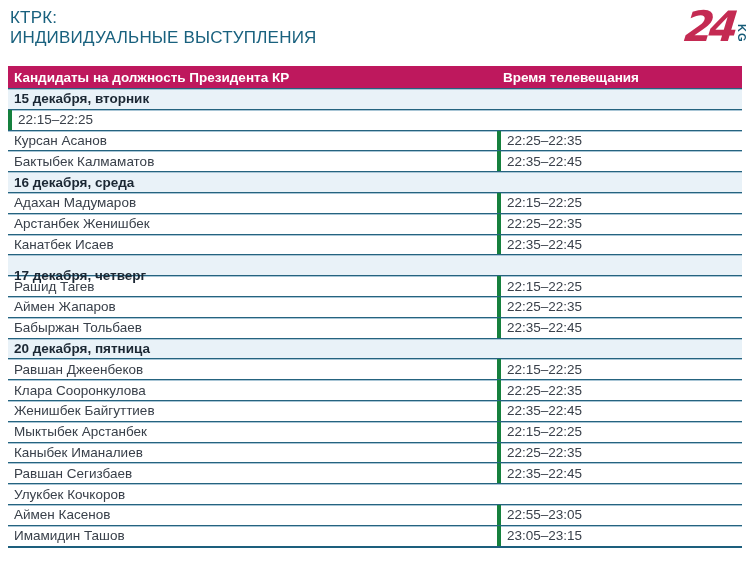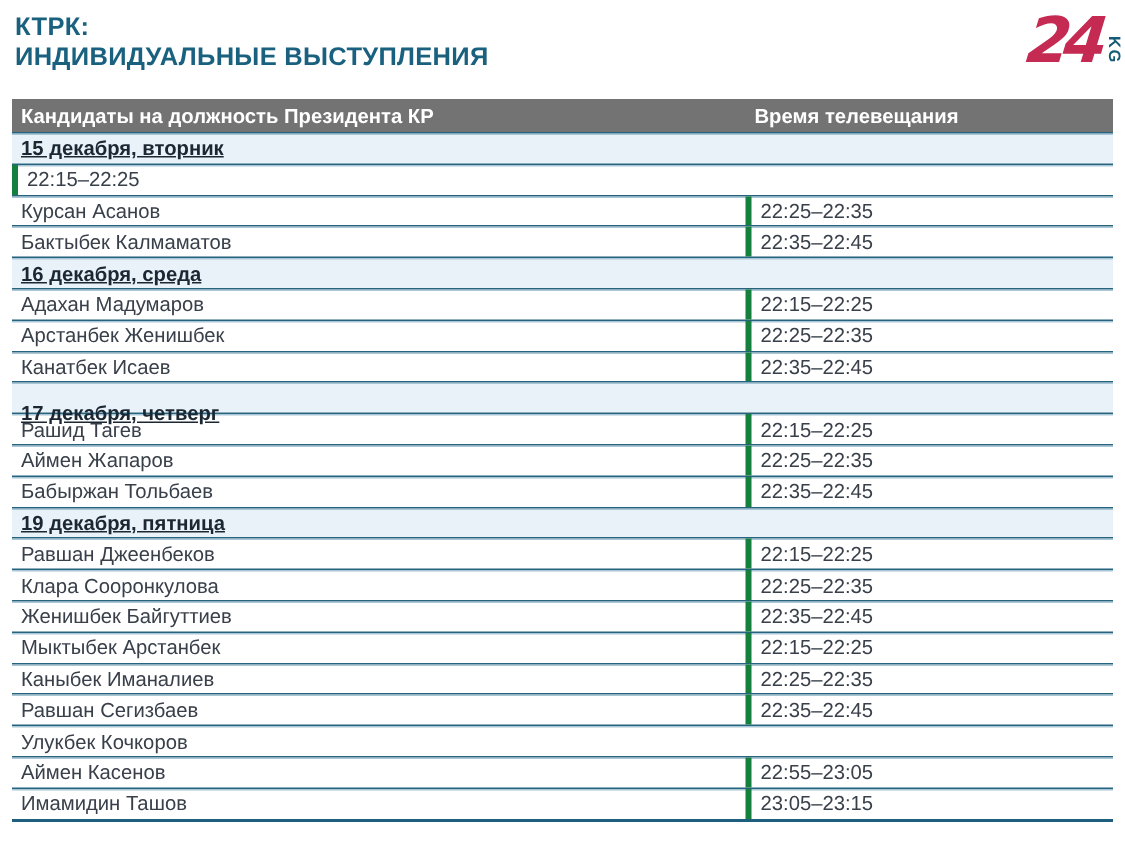--- a/index.html
+++ b/index.html
@@ -6,21 +6,21 @@
   .canvas{
     position:relative;
     width:750px;height:575px;
     background:#fff;
     font-family:"Liberation Sans", sans-serif;
     overflow:hidden;
   }
   
   .page-header{position:absolute;top:8px;left:10px;}
   .title-line{
-    font-size:17px;font-weight:bold;color:#19617e;
+    font-size:17px;font-weight:normal;color:#19617e;
     line-height:20px;letter-spacing:0.2px;
   }
   .logo{
     position:absolute;top:4px;right:2px;
     display:flex;align-items:flex-start;
   }
   .logo-24{
     font-family:"DejaVu Sans", sans-serif;
     font-style:italic;font-weight:900;
     font-size:42px;line-height:46px;
@@ -32,34 +32,34 @@
     font-size:11px;font-weight:bold;color:#155a77;
     letter-spacing:1px;margin:20px 0 0 3px;
   }
   
   .table{
     position:absolute;top:66px;left:8px;width:734px;
     border-bottom:2px solid #1d5f7d;
   }
   .thead{
     display:flex;height:22px;align-items:center;
-    background:#737373;color:#ffffff;
+    background:#be185d;color:#ffffff;
     font-size:13.5px;font-weight:bold;
   }
   .col-name{width:489px;padding-left:6px;box-sizing:border-box;}
   .col-time{width:245px;padding-left:6px;box-sizing:border-box;}
   .section-row,.row{
     display:flex;height:20.8px;align-items:center;
     box-sizing:border-box;
     border-top:1px solid #25637f;
     box-shadow:inset 0 1px 0 #a9c6d6;
     font-size:13.5px;
   }
   .section-row{
-    background:#e9f2f8;color:#1b2733;font-weight:bold;text-decoration:underline;
+    background:#e9f2f8;color:#1b2733;font-weight:bold;
   }
   .row{background:#ffffff;color:#39404a;}
   .row .col-name{height:100%;display:flex;align-items:center;}
   .row .col-time{
     height:100%;display:flex;align-items:center;
     border-left:4px solid #15803d;
   }
 </style>
 </head>
 <body>
@@ -124,21 +124,21 @@
     <div class="row">
       <div class="col-name">Аймен Жапаров</div>
       <div class="col-time">22:25–22:35</div>
     </div>
     <div class="row">
       <div class="col-name">Бабыржан Тольбаев</div>
       <div class="col-time">22:35–22:45</div>
     </div>
 
     <div class="section-row">
-      <div style="padding-left:6px;">19 декабря, пятница</div>
+      <div style="padding-left:6px;">20 декабря, пятница</div>
     </div>
     <div class="row">
       <div class="col-name">Равшан Джеенбеков</div>
       <div class="col-time">22:15–22:25</div>
     </div>
     <div class="row">
       <div class="col-name">Клара Сооронкулова</div>
       <div class="col-time">22:25–22:35</div>
     </div>
     <div class="row">

